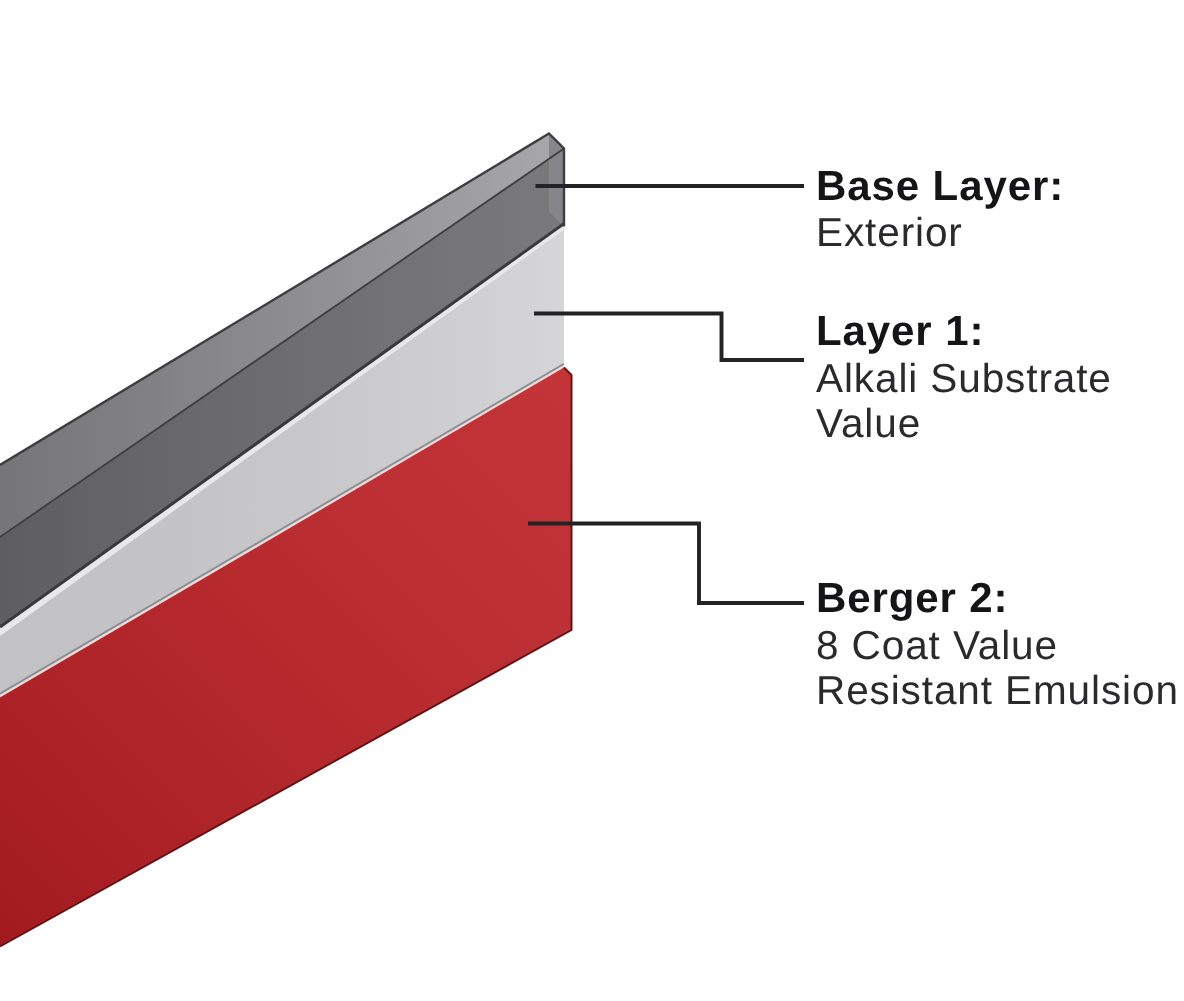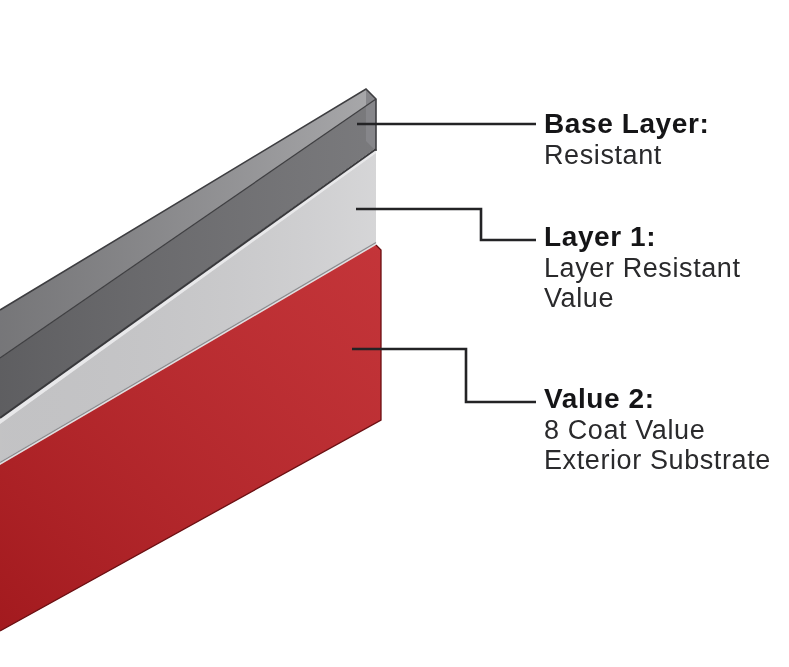--- a/index.html
+++ b/index.html
@@ -34,21 +34,21 @@
     color: #151517;
   }
   .label-line {
     font-size: 27px;
     font-weight: normal;
     line-height: 30px;
     letter-spacing: 0.6px;
     color: #2a2a2c;
   }
   .block-base   { top: 107px; }
-  .block-layer1 { top: 220px; }
+  .block-layer1 { top: 204px; }
   .block-layer2 { top: 382px; }
 </style>
 </head>
 <body>
 
 <div class="stage">
 
   <svg class="diagram-svg" width="789" height="667" viewBox="0 0 789 667">
     <defs>
       <linearGradient id="gTop" x1="1" y1="0" x2="0" y2="0">
@@ -97,28 +97,28 @@
 
     <g fill="none" stroke-width="2.6" stroke="#232325">
       <path d="M357,124 H536"></path>
       <path d="M356,209 H481 V240 H536"></path>
       <path d="M352,349 H466 V402 H536"></path>
     </g>
   </svg>
 
   <div class="label-block block-base">
     <div class="label-title">Base Layer:</div>
-    <div class="label-line">Resistant</div>
+    <div class="label-line">Exterior</div>
   </div>
 
   <div class="label-block block-layer1">
     <div class="label-title">Layer 1:</div>
-    <div class="label-line">Layer Resistant</div>
+    <div class="label-line">Alkali Substrate</div>
     <div class="label-line">Value</div>
   </div>
 
   <div class="label-block block-layer2">
-    <div class="label-title">Value 2:</div>
+    <div class="label-title">Berger 2:</div>
     <div class="label-line">8 Coat Value</div>
-    <div class="label-line">Exterior Substrate</div>
+    <div class="label-line">Resistant Emulsion</div>
   </div>
 
 </div>
 
 </body></html>

